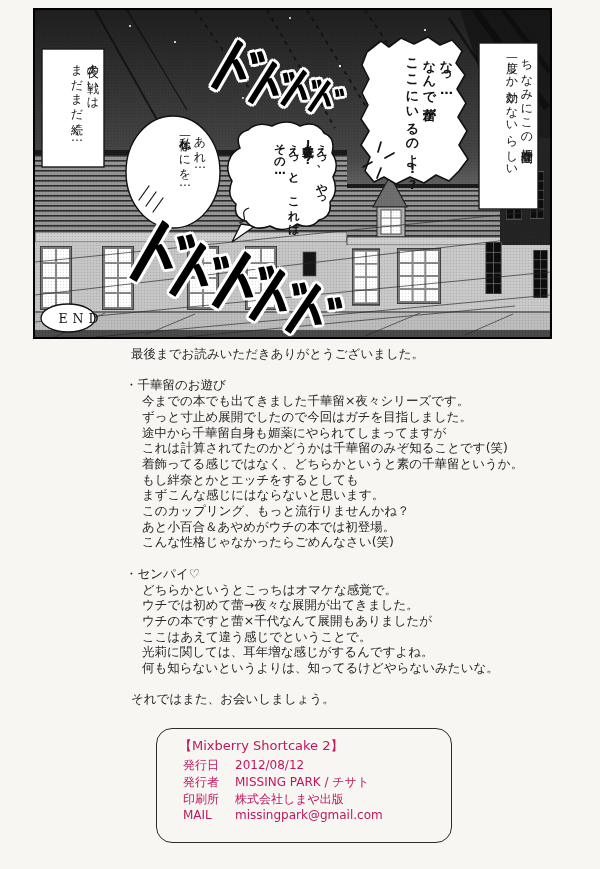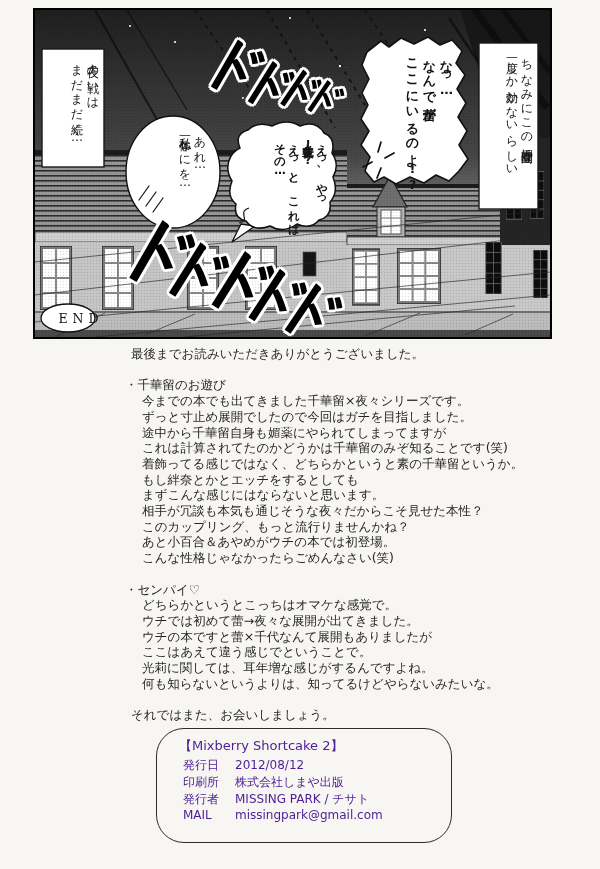--- a/index.html
+++ b/index.html
@@ -42,22 +42,22 @@
   
   .afterword{position:absolute;left:124px;top:346px;width:460px;color:#262626;
              font-size:12.5px;}
   .aw-line{min-height:15.7px;line-height:15.7px;white-space:nowrap;}
   .aw-line[data-k="plain"]{padding-left:7px;}
   .aw-line[data-k="head"]{padding-left:1px;}
   .aw-line[data-k="body"]{padding-left:18px;}
 
   
   .colophon{position:absolute;left:156px;top:728px;width:296px;height:115px;
-            border:1.5px solid #2c2c2c;border-radius:28px;box-sizing:border-box;
-            color:#4c1d95;background:transparent;}
+            border:1.5px solid #2c2c2c;border-radius:16px;box-sizing:border-box;
+            color:#be185d;background:transparent;}
   .colophon .title{padding:8px 0 2px 22px;font-size:13px;white-space:nowrap;}
   .colophon .row{display:flex;padding-left:26px;line-height:16.8px;font-size:12px;white-space:nowrap;}
   .colophon .row .lbl{min-width:52px;}
 </style>
 </head>
 <body>
 
 <div class="page">
 
   <div class="panel">
@@ -225,21 +225,20 @@
       <div class="aw-line" data-k="plain">最後までお読みいただきありがとうございました。</div>
       <div class="aw-line" data-k="plain"></div>
       <div class="aw-line" data-k="head">・千華留のお遊び</div>
       <div class="aw-line" data-k="body">今までの本でも出てきました千華留×夜々シリーズです。</div>
       <div class="aw-line" data-k="body">ずっと寸止め展開でしたので今回はガチを目指しました。</div>
       <div class="aw-line" data-k="body">途中から千華留自身も媚薬にやられてしまってますが</div>
       <div class="aw-line" data-k="body">これは計算されてたのかどうかは千華留のみぞ知ることです(笑)</div>
       <div class="aw-line" data-k="body">着飾ってる感じではなく、どちらかというと素の千華留というか。</div>
       <div class="aw-line" data-k="body">もし絆奈とかとエッチをするとしても</div>
       <div class="aw-line" data-k="body">まずこんな感じにはならないと思います。</div>
-      <div class="aw-line" data-k="body">相手が冗談も本気も通じそうな夜々だからこそ見せた本性？</div>
       <div class="aw-line" data-k="body">このカップリング、もっと流行りませんかね？</div>
       <div class="aw-line" data-k="body">あと小百合＆あやめがウチの本では初登場。</div>
       <div class="aw-line" data-k="body">こんな性格じゃなかったらごめんなさい(笑)</div>
       <div class="aw-line" data-k="plain"></div>
       <div class="aw-line" data-k="head">・センパイ♡</div>
       <div class="aw-line" data-k="body">どちらかというとこっちはオマケな感覚で。</div>
       <div class="aw-line" data-k="body">ウチでは初めて蕾→夜々な展開が出てきました。</div>
       <div class="aw-line" data-k="body">ウチの本ですと蕾×千代なんて展開もありましたが</div>
       <div class="aw-line" data-k="body">ここはあえて違う感じでということで。</div>
       <div class="aw-line" data-k="body">光莉に関しては、耳年増な感じがするんですよね。</div>
@@ -249,27 +248,27 @@
     </div>
 
   <div class="colophon">
     <div class="title">【Mixberry Shortcake 2】</div>
     <div>
         <div class="row">
         <span class="lbl">発行日</span>
         <span class="val">2012/08/12</span>
       </div>
         <div class="row">
+        <span class="lbl">発行者</span>
+        <span class="val">MISSING PARK / チサト</span>
+      </div>
+        <div class="row">
         <span class="lbl">印刷所</span>
         <span class="val">株式会社しまや出版</span>
       </div>
         <div class="row">
-        <span class="lbl">発行者</span>
-        <span class="val">MISSING PARK / チサト</span>
-      </div>
-        <div class="row">
         <span class="lbl">MAIL</span>
         <span class="val">missingpark@gmail.com</span>
       </div>
       </div>
   </div>
 
 </div>
 
 </body></html>

